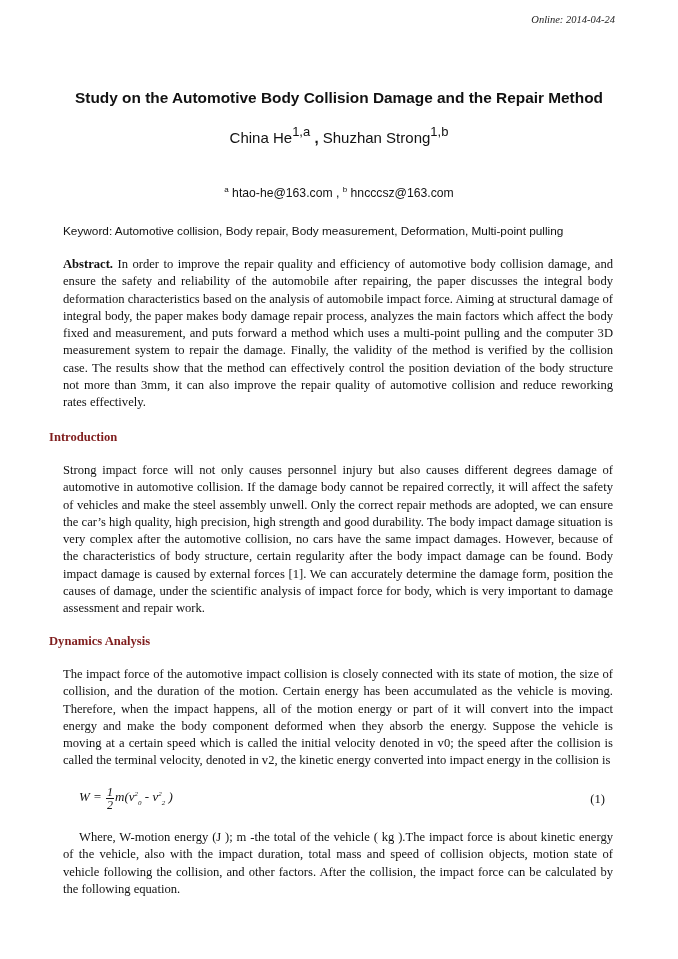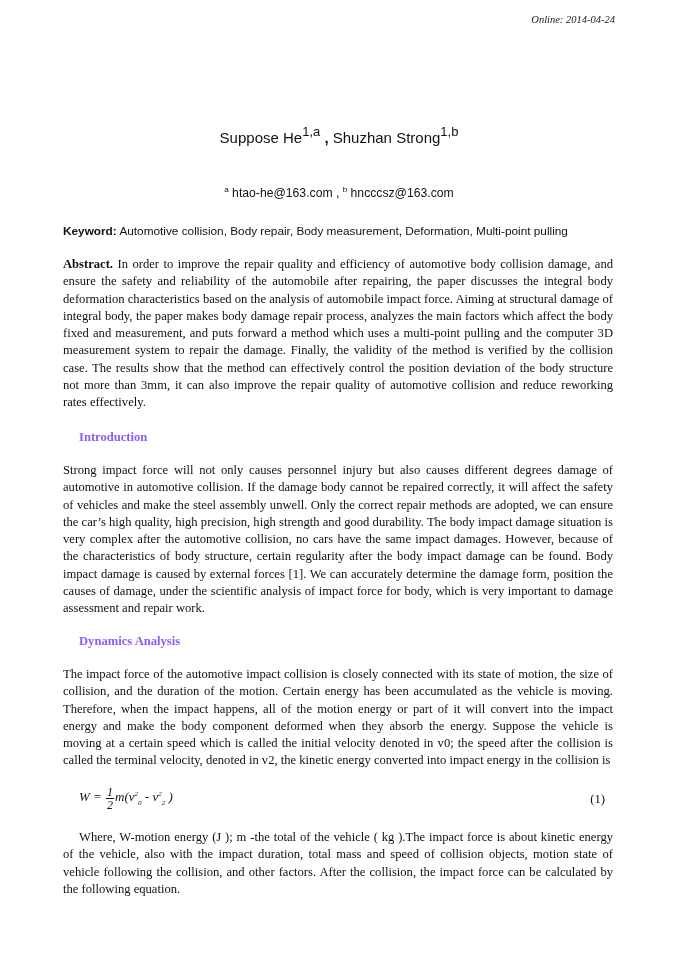--- a/index.html
+++ b/index.html
@@ -9,47 +9,48 @@
   .hdr-left { left: 63px; }
   .hdr-right { right: 63px; }
   .title { position: absolute; top: 89px; left: 40px; width: 598px; text-align: center; font-family: "Liberation Sans", sans-serif; font-weight: bold; font-size: 15.4px; color: #111; }
   .authors { position: absolute; top: 124px; left: 40px; width: 598px; text-align: center; font-family: "Liberation Sans", sans-serif; font-size: 15px; color: #111; }
   .authors sup { font-size: 13px; vertical-align: 7px; }
   .comma { font-weight: bold; }
   .affil { position: absolute; top: 160px; left: 40px; width: 598px; text-align: center; font-family: "Liberation Sans", sans-serif; font-size: 12.2px; color: #111; }
   .affil sup, .emails sup { font-size: 8px; vertical-align: 5px; }
   .emails { position: absolute; top: 185px; left: 40px; width: 598px; text-align: center; font-family: "Liberation Sans", sans-serif; font-size: 12.2px; color: #111; }
   .keyword { position: absolute; top: 224px; left: 63px; width: 560px; font-family: "Liberation Sans", sans-serif; font-size: 11.8px; color: #111; white-space: nowrap; }
-  .keyword b { font-weight: bold; }
+  .keyword b { font-weight: normal; }
   .para { position: absolute; left: 63px; width: 550px; font-family: "Liberation Serif", serif; font-size: 12.6px; line-height: 17.3px; text-align: justify; color: #111; margin-top: 10px; }
   .para b { font-weight: bold; }
-  .heading { position: absolute; left: 79px; font-family: "Liberation Serif", serif; font-weight: bold; font-size: 12.6px; color: #8b5cf6; }
+  .heading { position: absolute; left: 49px; font-family: "Liberation Serif", serif; font-weight: bold; font-size: 12.6px; color: #7f1d1d; }
   .abstract { top: 246px; }
   .h-intro { top: 430px; }
   .intro { top: 452px; }
   .h-dyn { top: 634px; }
   .dyn { top: 656px; }
   .equation { position: absolute; top: 786px; left: 79px; font-family: "Liberation Serif", serif; font-style: italic; font-size: 13px; color: #111; height: 30px; }
   .frac { display: inline-block; vertical-align: middle; text-align: center; margin: 0 1px; }
   .frac span { display: block; line-height: 12px; font-size: 12px; }
   .frac .num { border-bottom: 1px solid #111; padding: 0 1px; }
   .eq-num { position: absolute; top: 792px; right: 73px; font-family: "Liberation Serif", serif; font-size: 12.6px; color: #111; }
   .eq-text sub, .eq-text sup { font-size: 7px; }
   .where { top: 819px; text-indent: 16px; }
 </style>
 </head>
 <body>
 
 <div class="page">
 
   <div class="hdr hdr-right">Online: 2014-04-24</div>
 
+  <div class="title">Study on the Automotive Body Collision Damage and the Repair Method</div>
 
   <div class="authors">
-    <span>Suppose He</span><sup>1,a</sup>
+    <span>China He</span><sup>1,a</sup>
     <span class="comma">,</span>
     <span>Shuzhan Strong</span><sup>1,b</sup>
   </div>
 
 
   <div class="emails">
     <sup>a</sup> <span>htao-he@163.com</span> ,
     <sup>b</sup> <span>hncccsz@163.com</span>
   </div>
 

